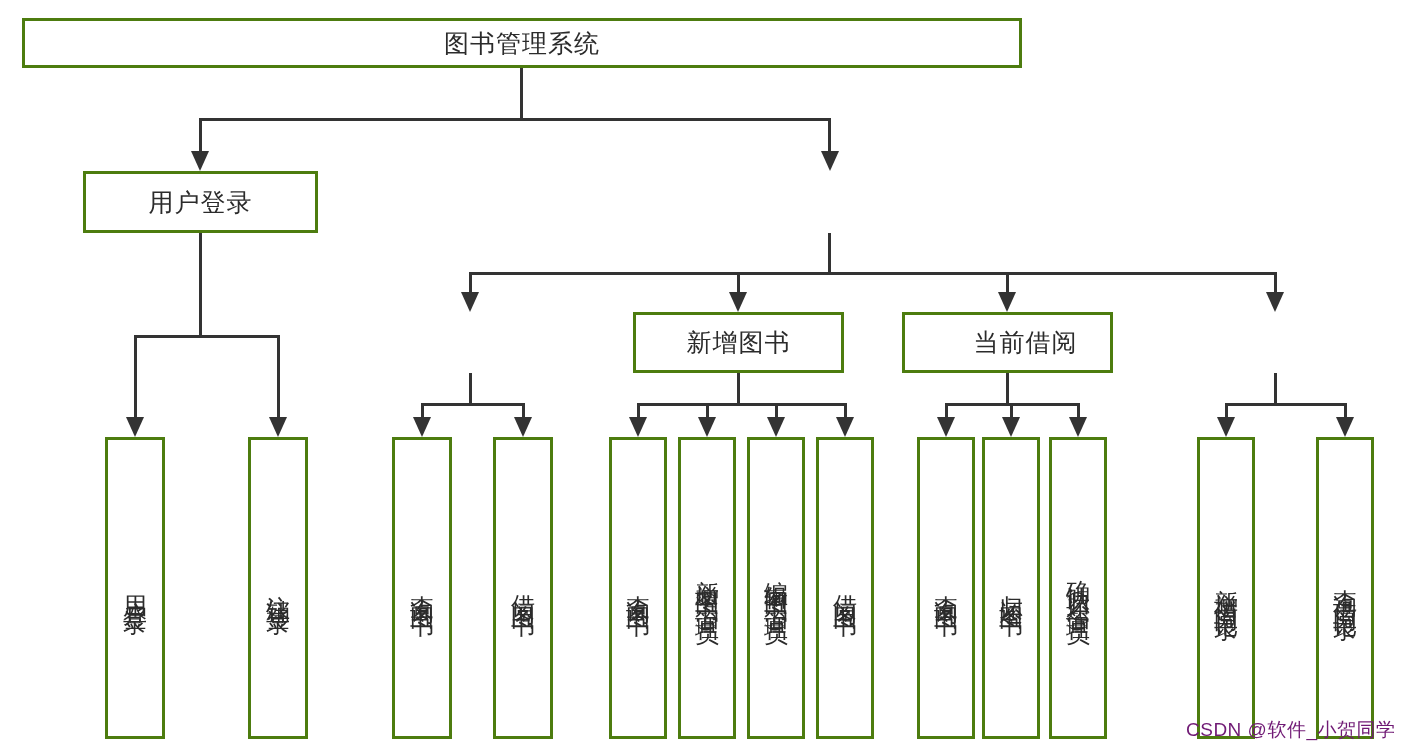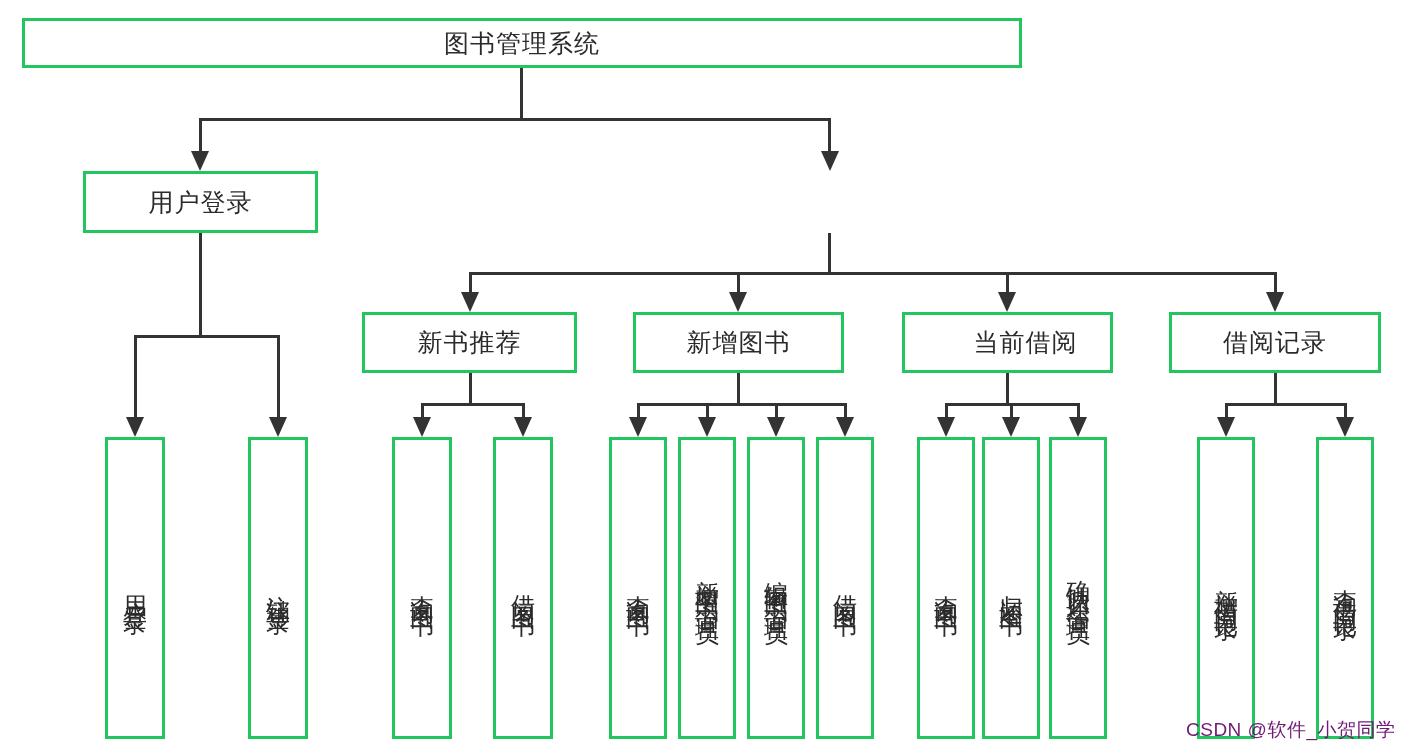--- a/index.html
+++ b/index.html
@@ -7,21 +7,21 @@
     position:relative;
     width:1405px;height:747px;
     background:#ffffff;
     font-family:"Liberation Sans","DejaVu Sans",sans-serif;
     color:#2b2b2b;
     overflow:hidden;
   }
   .box{
     position:absolute;
     box-sizing:border-box;
-    border:3px solid #22c55e;
+    border:3px solid #4d7c0f;
     background:#ffffff;
     display:flex;
     align-items:center;
     justify-content:center;
     text-align:center;
   }
   .hbox{font-size:25px;letter-spacing:1px;}
   .root{font-size:25px;}
   .leaf span{
     writing-mode:vertical-rl;
@@ -80,31 +80,25 @@
   <div class="hl" style="left:469px;top:272px;width:807px;"></div>
   <div class="vl" style="left:469px;top:272px;height:22px;"></div>
   <div class="arr" style="left:461px;top:292px;"></div>
   <div class="vl" style="left:737px;top:272px;height:22px;"></div>
   <div class="arr" style="left:729px;top:292px;"></div>
   <div class="vl" style="left:1006px;top:272px;height:22px;"></div>
   <div class="arr" style="left:998px;top:292px;"></div>
   <div class="vl" style="left:1274px;top:272px;height:22px;"></div>
   <div class="arr" style="left:1266px;top:292px;"></div>
 
-  <div class="box hbox" style="left:362px;top:312px;width:215px;height:61px;">
-    <span>新书推荐</span>
-  </div>
   <div class="box hbox" style="left:633px;top:312px;width:211px;height:61px;">
     <span>新增图书</span>
   </div>
   <div class="box hbox" style="left:902px;top:312px;width:211px;height:61px;padding-left:36px;">
     <span>当前借阅</span>
-  </div>
-  <div class="box hbox" style="left:1169px;top:312px;width:212px;height:61px;">
-    <span>借阅记录</span>
   </div>
 
   <div class="vl" style="left:469px;top:373px;height:33px;"></div>
   <div class="hl" style="left:421px;top:403px;width:103px;"></div>
   <div class="vl" style="left:421px;top:403px;height:16px;"></div>
   <div class="arr" style="left:413px;top:417px;"></div>
   <div class="vl" style="left:522px;top:403px;height:16px;"></div>
   <div class="arr" style="left:514px;top:417px;"></div>
 
   <div class="vl" style="left:737px;top:373px;height:33px;"></div>

